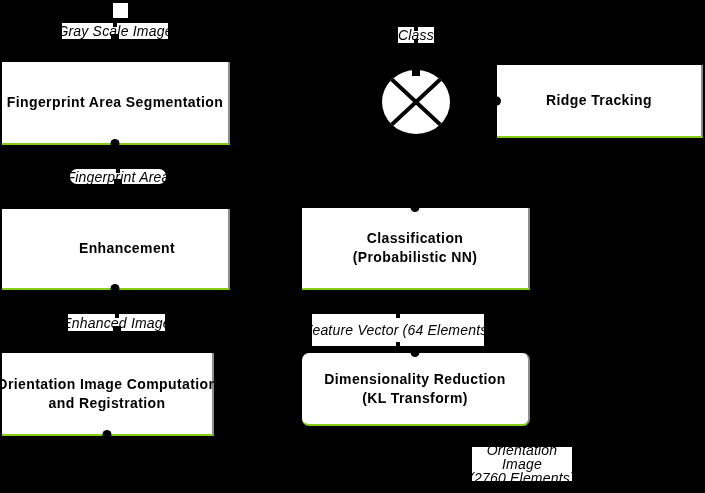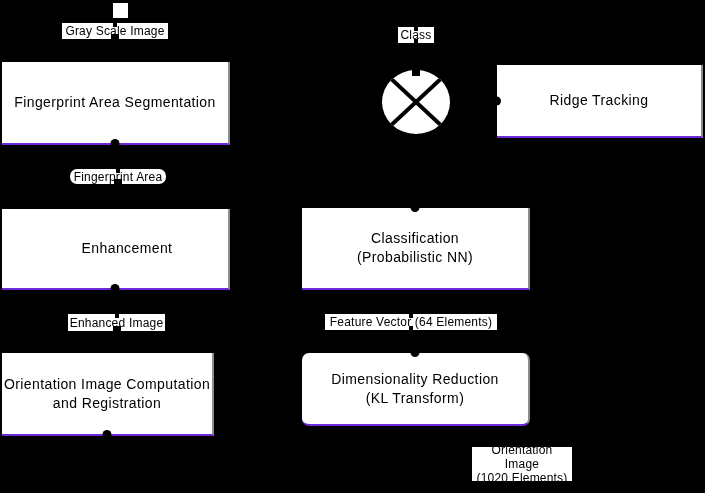--- a/index.html
+++ b/index.html
@@ -23,37 +23,39 @@
     color: #000000;
     display: flex;
     flex-direction: column;
     align-items: center;
     justify-content: center;
     text-align: center;
     font-size: 14px;
     letter-spacing: 0.4px;
     line-height: 19px;
     border-right: 2px solid #8c8c8c;
-    border-bottom: 2px solid #6d28d9;
+    border-bottom: 2px solid #84cc16;
     box-sizing: border-box;
+    font-weight: bold;
   }
   .box .line { white-space: nowrap; }
   
   .chip {
     position: absolute;
     background: #ffffff;
     color: #000000;
     display: flex;
     flex-direction: column;
     align-items: center;
     justify-content: center;
     text-align: center;
-    font-size: 12px;
+    font-size: 14px;
     letter-spacing: 0.2px;
     box-sizing: border-box;
+    font-style: italic;
   }
   .chip .line { white-space: nowrap; line-height: 14px; }
   
   .dot {
     position: absolute;
     width: 9px;
     height: 9px;
     background: #000000;
     border-radius: 50%;
   }
@@ -166,31 +168,31 @@
     <span class="line">Ridge Tracking</span>
     <span class="dot left"></span>
   </div>
 
   <div class="box" style="left:302px; top:208px; width:228px; height:82px;">
     <span class="line">Classification</span>
     <span class="line">(Probabilistic NN)</span>
     <span class="dot top"></span>
   </div>
 
-  <div class="chip" style="left:325px; top:314px; width:172px; height:16px;">
+  <div class="chip" style="left:312px; top:314px; width:172px; height:32px;">
     <span class="line">Feature Vector (64 Elements)</span>
     <span class="tick t"></span>
     <span class="tick b"></span>
   </div>
 
   <div class="box" style="left:302px; top:353px; width:228px; height:73px;border-radius:7px;">
     <span class="line">Dimensionality Reduction</span>
     <span class="line">(KL Transform)</span>
     <span class="dot top"></span>
   </div>
 
   <div class="chip" style="left:472px; top:447px; width:100px; height:34px;">
     <span class="line">Orientation</span>
     <span class="line">Image</span>
-    <span class="line">(1020 Elements)</span>
+    <span class="line">(2760 Elements)</span>
   </div>
 
 </div>
 
 </body></html>

